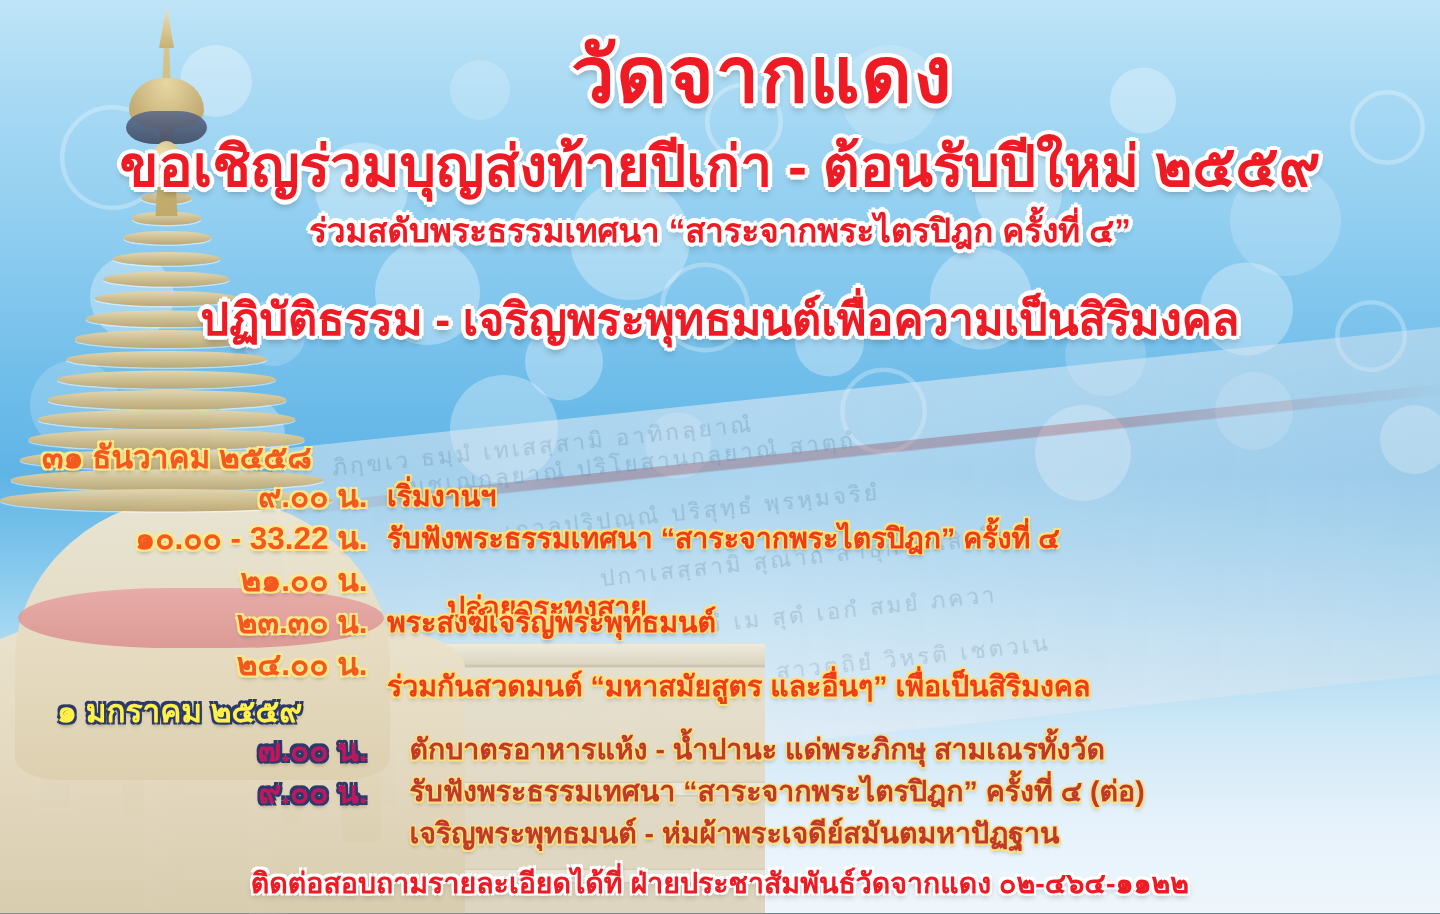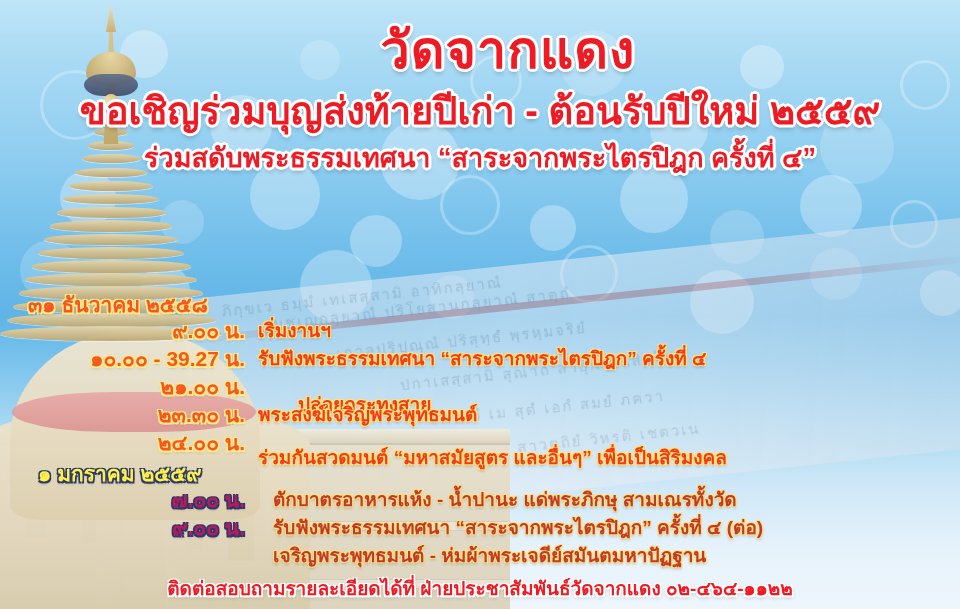--- a/index.html
+++ b/index.html
@@ -150,21 +150,21 @@
   }
   .hdr-red{
     color:#ee1b24;
     text-shadow:
       -2px -2px 0 #fff, 2px -2px 0 #fff, -2px 2px 0 #fff, 2px 2px 0 #fff,
       -3px 0 0 #fff, 3px 0 0 #fff, 0 -3px 0 #fff, 0 3px 0 #fff,
       0 4px 5px rgba(0,0,0,.30);
   }
   #title{top:8px;font-size:52px;letter-spacing:1px;margin-left:28px;}
   #l2{top:80px;font-size:38px;}
-  #l3{top:136px;font-size:27px;}
+  #l3{top:136px;font-size:22px;}
   #l4{top:189px;font-size:30px;}
   #l5{top:242px;font-size:30px;}
 
   
   .sched{position:absolute;left:0;top:0;width:960px;height:609px;}
   .day-head{
     position:absolute;font-weight:bold;font-size:21px;white-space:nowrap;
   }
   .day-dec{
     color:#f4581f;
@@ -314,26 +314,27 @@
     <div class="spire"></div>
     <div class="spire-tip"></div>
     <div class="hti"></div>
     <div class="hti-ring"></div>
     <div class="orb"></div>
   </div>
 
   <div class="line hdr-red" id="title">วัดจากแดง</div>
   <div class="line hdr-red" id="l2">ขอเชิญร่วมบุญส่งท้ายปีเก่า - ต้อนรับปีใหม่ ๒๕๕๙</div>
   <div class="line hdr-red" id="l3">ร่วมสดับพระธรรมเทศนา “สาระจากพระไตรปิฎก ครั้งที่ ๔”</div>
+  <div class="line hdr-red" id="l4">ปฏิบัติธรรม - เจริญพระพุทธมนต์เพื่อความเป็นสิริมงคล</div>
 
   <div class="sched" id="schedule-layer">
       <div class="day-head day-dec" style="left: 28px; top: 288px;">๓๑ ธันวาคม ๒๕๕๘</div>
       <div class="time time-dec" style="top: 314px;">๙.๐๐ น.</div>
       <div class="desc" style="top: 315px;">เริ่มงานฯ</div>
-      <div class="time time-dec" style="top: 342px;">๑๐.๐๐ - 39.27 น.</div>
+      <div class="time time-dec" style="top: 342px;">๑๐.๐๐ - 33.22 น.</div>
       <div class="desc" style="top: 343px;">รับฟังพระธรรมเทศนา “สาระจากพระไตรปิฎก” ครั้งที่ ๔</div>
       <div class="time time-dec" style="top: 370px;">๒๑.๐๐ น.</div>
       <div class="desc" style="top: 389px; margin-left: 40px;">ปล่อยกระทงสาย</div>
       <div class="time time-dec" style="top: 398px;">๒๓.๓๐ น.</div>
       <div class="desc" style="top: 399px;">พระสงฆ์เจริญพระพุทธมนต์</div>
       <div class="time time-dec" style="top: 426px;">๒๔.๐๐ น.</div>
       <div class="desc" style="top: 442px;">ร่วมกันสวดมนต์ “มหาสมัยสูตร และอื่นๆ” เพื่อเป็นสิริมงคล</div>
       <div class="day-head day-jan" style="left: 38px; top: 457px;">๑ มกราคม ๒๕๕๙</div>
       <div class="time time-jan" style="top: 483px;">๗.๐๐ น.</div>
       <div class="desc desc-dark" style="top: 484px;">ตักบาตรอาหารแห้ง - น้ำปานะ แด่พระภิกษุ สามเณรทั้งวัด</div>

